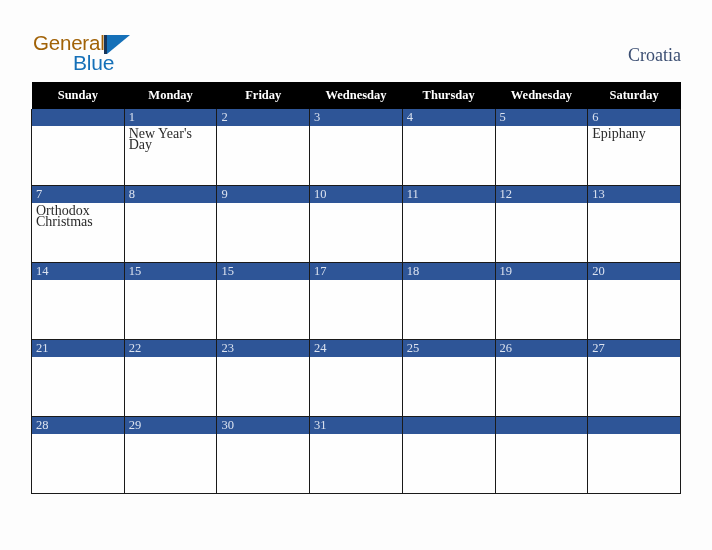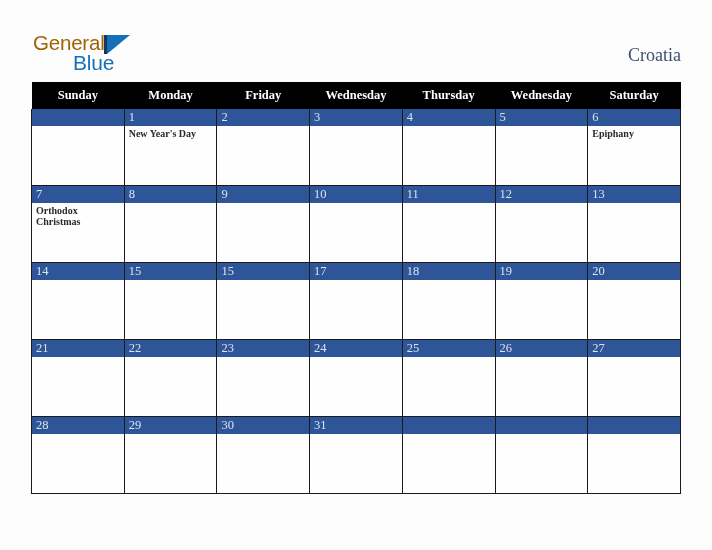--- a/index.html
+++ b/index.html
@@ -132,22 +132,22 @@
     color: #dce3f0;
     font-family: "Liberation Serif", serif;
     font-size: 12.5px;
     line-height: 17px;
     padding-left: 4px;
     box-sizing: border-box;
     overflow: hidden;
   }
   .holiday {
     font-family: "Liberation Serif", serif;
-    font-size: 10px;
-    font-weight: bold;
+    font-size: 14px;
+    font-weight: normal;
     color: #2a2a2a;
     line-height: 11px;
     padding: 2px 3px 0 4px;
     word-wrap: break-word;
   }
 </style>
 </head>
 <body>
 
 <div id="header-bar">

